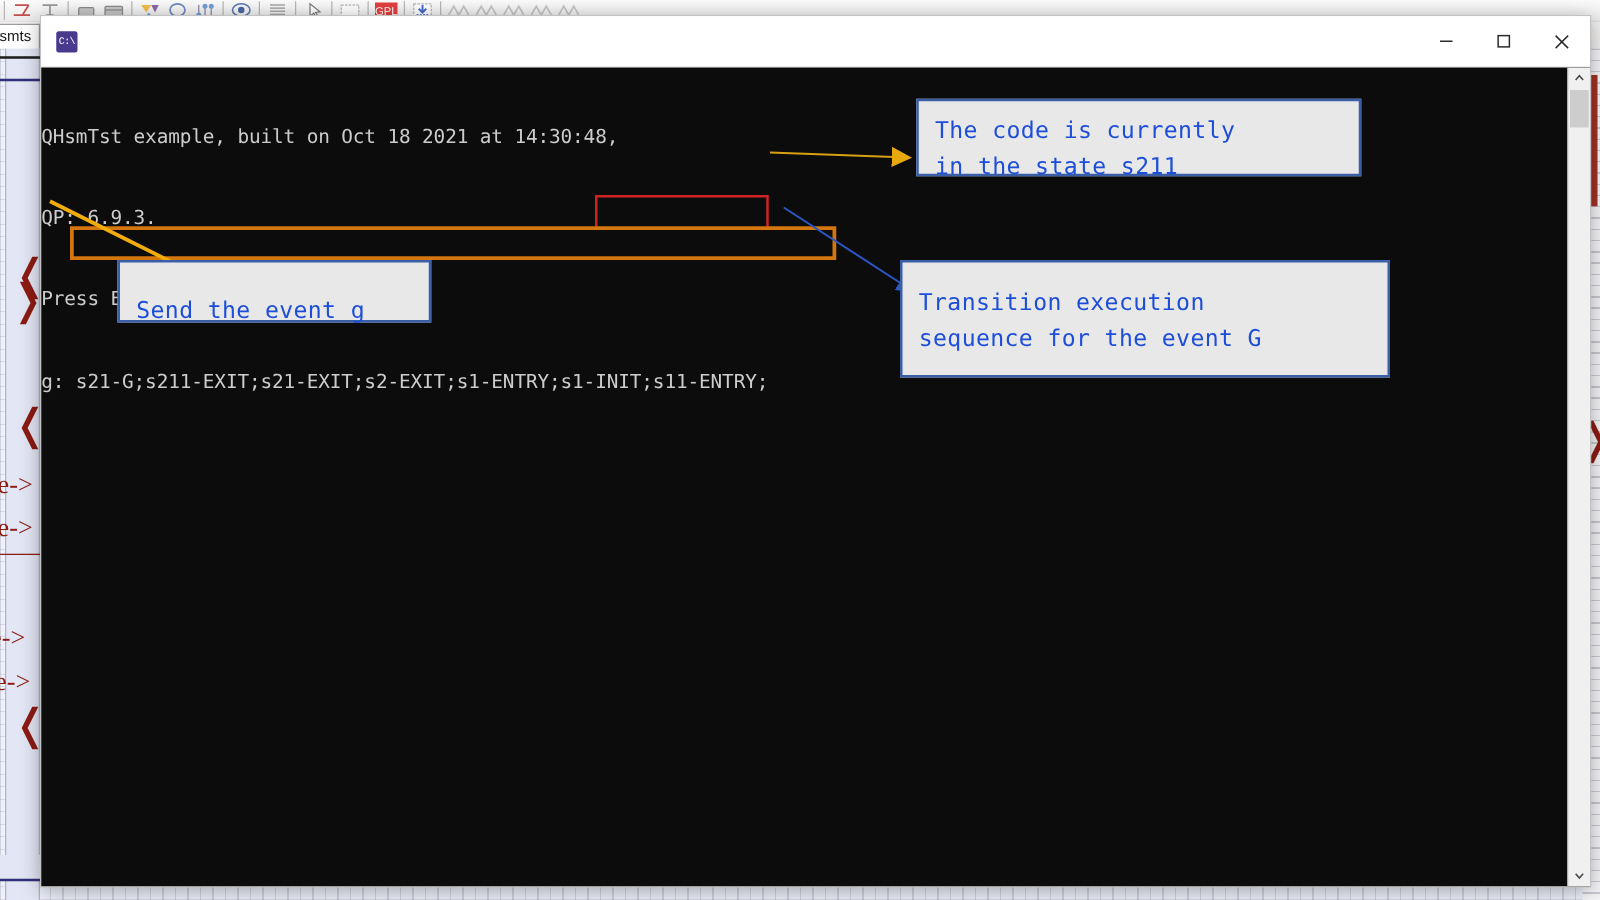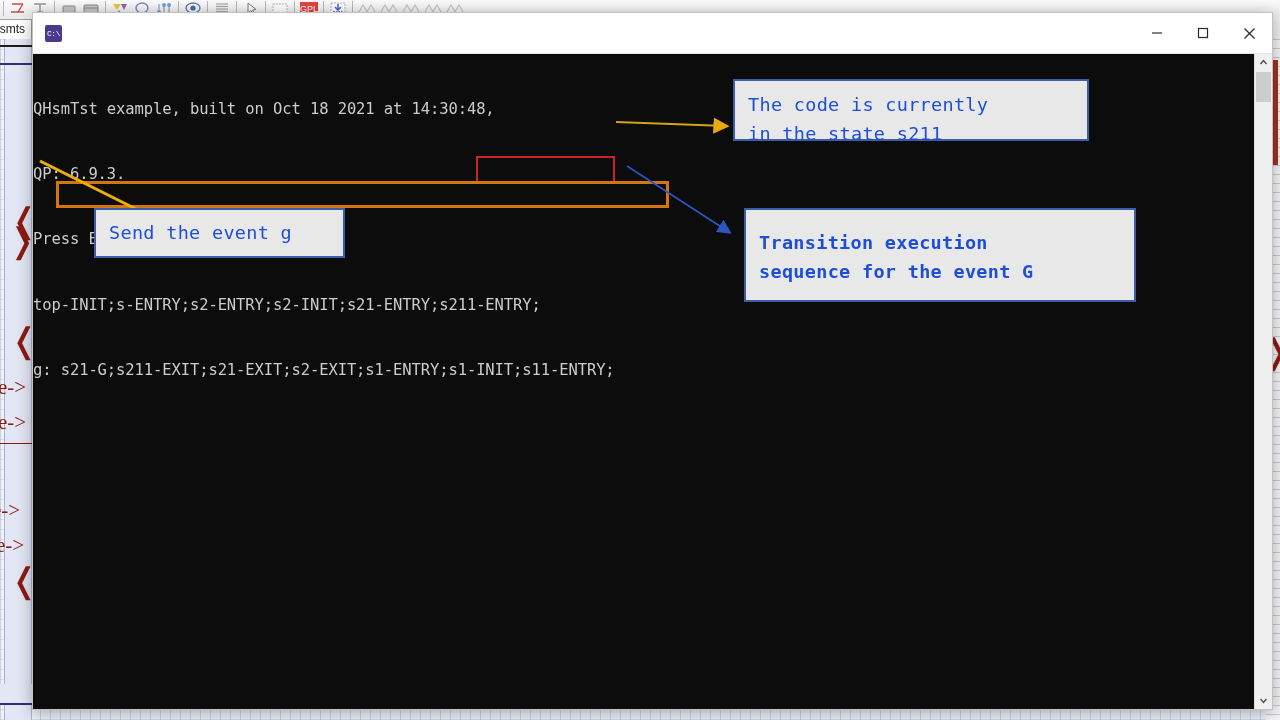--- a/index.html
+++ b/index.html
@@ -460,21 +460,20 @@
         </div>
       </div>
     </div>
 
     <div class="console-body">
 
       <div class="con-text">
         <div class="con-line">QHsmTst example, built on Oct 18 2021 at 14:30:48,</div>
         <div class="con-line">QP: 6.9.3.</div>
         <div class="con-line">Press ESC to quit...</div>
-        <div class="con-line">top-INIT;s-ENTRY;s2-ENTRY;s2-INIT;s21-ENTRY;s211-ENTRY;</div>
         <div class="con-line">g: s21-G;s211-EXIT;s21-EXIT;s2-EXIT;s1-ENTRY;s1-INIT;s11-ENTRY;</div>
       </div>
 
       <div class="hl-red" style="left:443px; top:102px;  width:139px; height:28px;"></div>
       <div class="hl-orange" style="left:23px;  top:127px;  width:613px; height:27px;"></div>
 
       <div class="con-scroll">
         <div class="scr-arrow scr-up">
           <svg width="9" height="9" viewBox="0 0 9 9">
               <path d="M1.5 6 L4.5 2.6 L7.5 6" fill="none" stroke="#4a4a4a" stroke-width="1.3"></path>
@@ -506,18 +505,18 @@
     <line x1="616" y1="122" x2="726" y2="126" stroke="#d8a112" stroke-width="1.8" marker-end="url(#ah-gold)"></line>
 
     <line x1="40" y1="161" x2="192" y2="237" stroke="#f2ad0a" stroke-width="3" marker-end="url(#ah-gold2)"></line>
 
     <line x1="627" y1="166" x2="729" y2="232" stroke="#2b56c4" stroke-width="1.6" marker-end="url(#ah-blue)"></line>
   </svg>
 
   <div class="callout" style="left:733px; top:79px; width:356px; height:62px;">The code is currently
 in the state s211</div>
 
-  <div class="callout" style="left:94px; top:208px; width:251px; height:50px; padding-top:8px;">Send the event g</div>
-
-  <div class="callout" style="left:744px; top:208px; width:392px; height:94px; padding-top:18px;font-weight:bold;">Transition execution
+  <div class="callout" style="left:94px; top:208px; width:251px; height:50px; padding-top:24px;">Send the event g</div>
+
+  <div class="callout" style="left:720px; top:208px; width:392px; height:94px; padding-top:18px;">Transition execution
 sequence for the event G</div>
 
 </div>
 
 </body></html>

